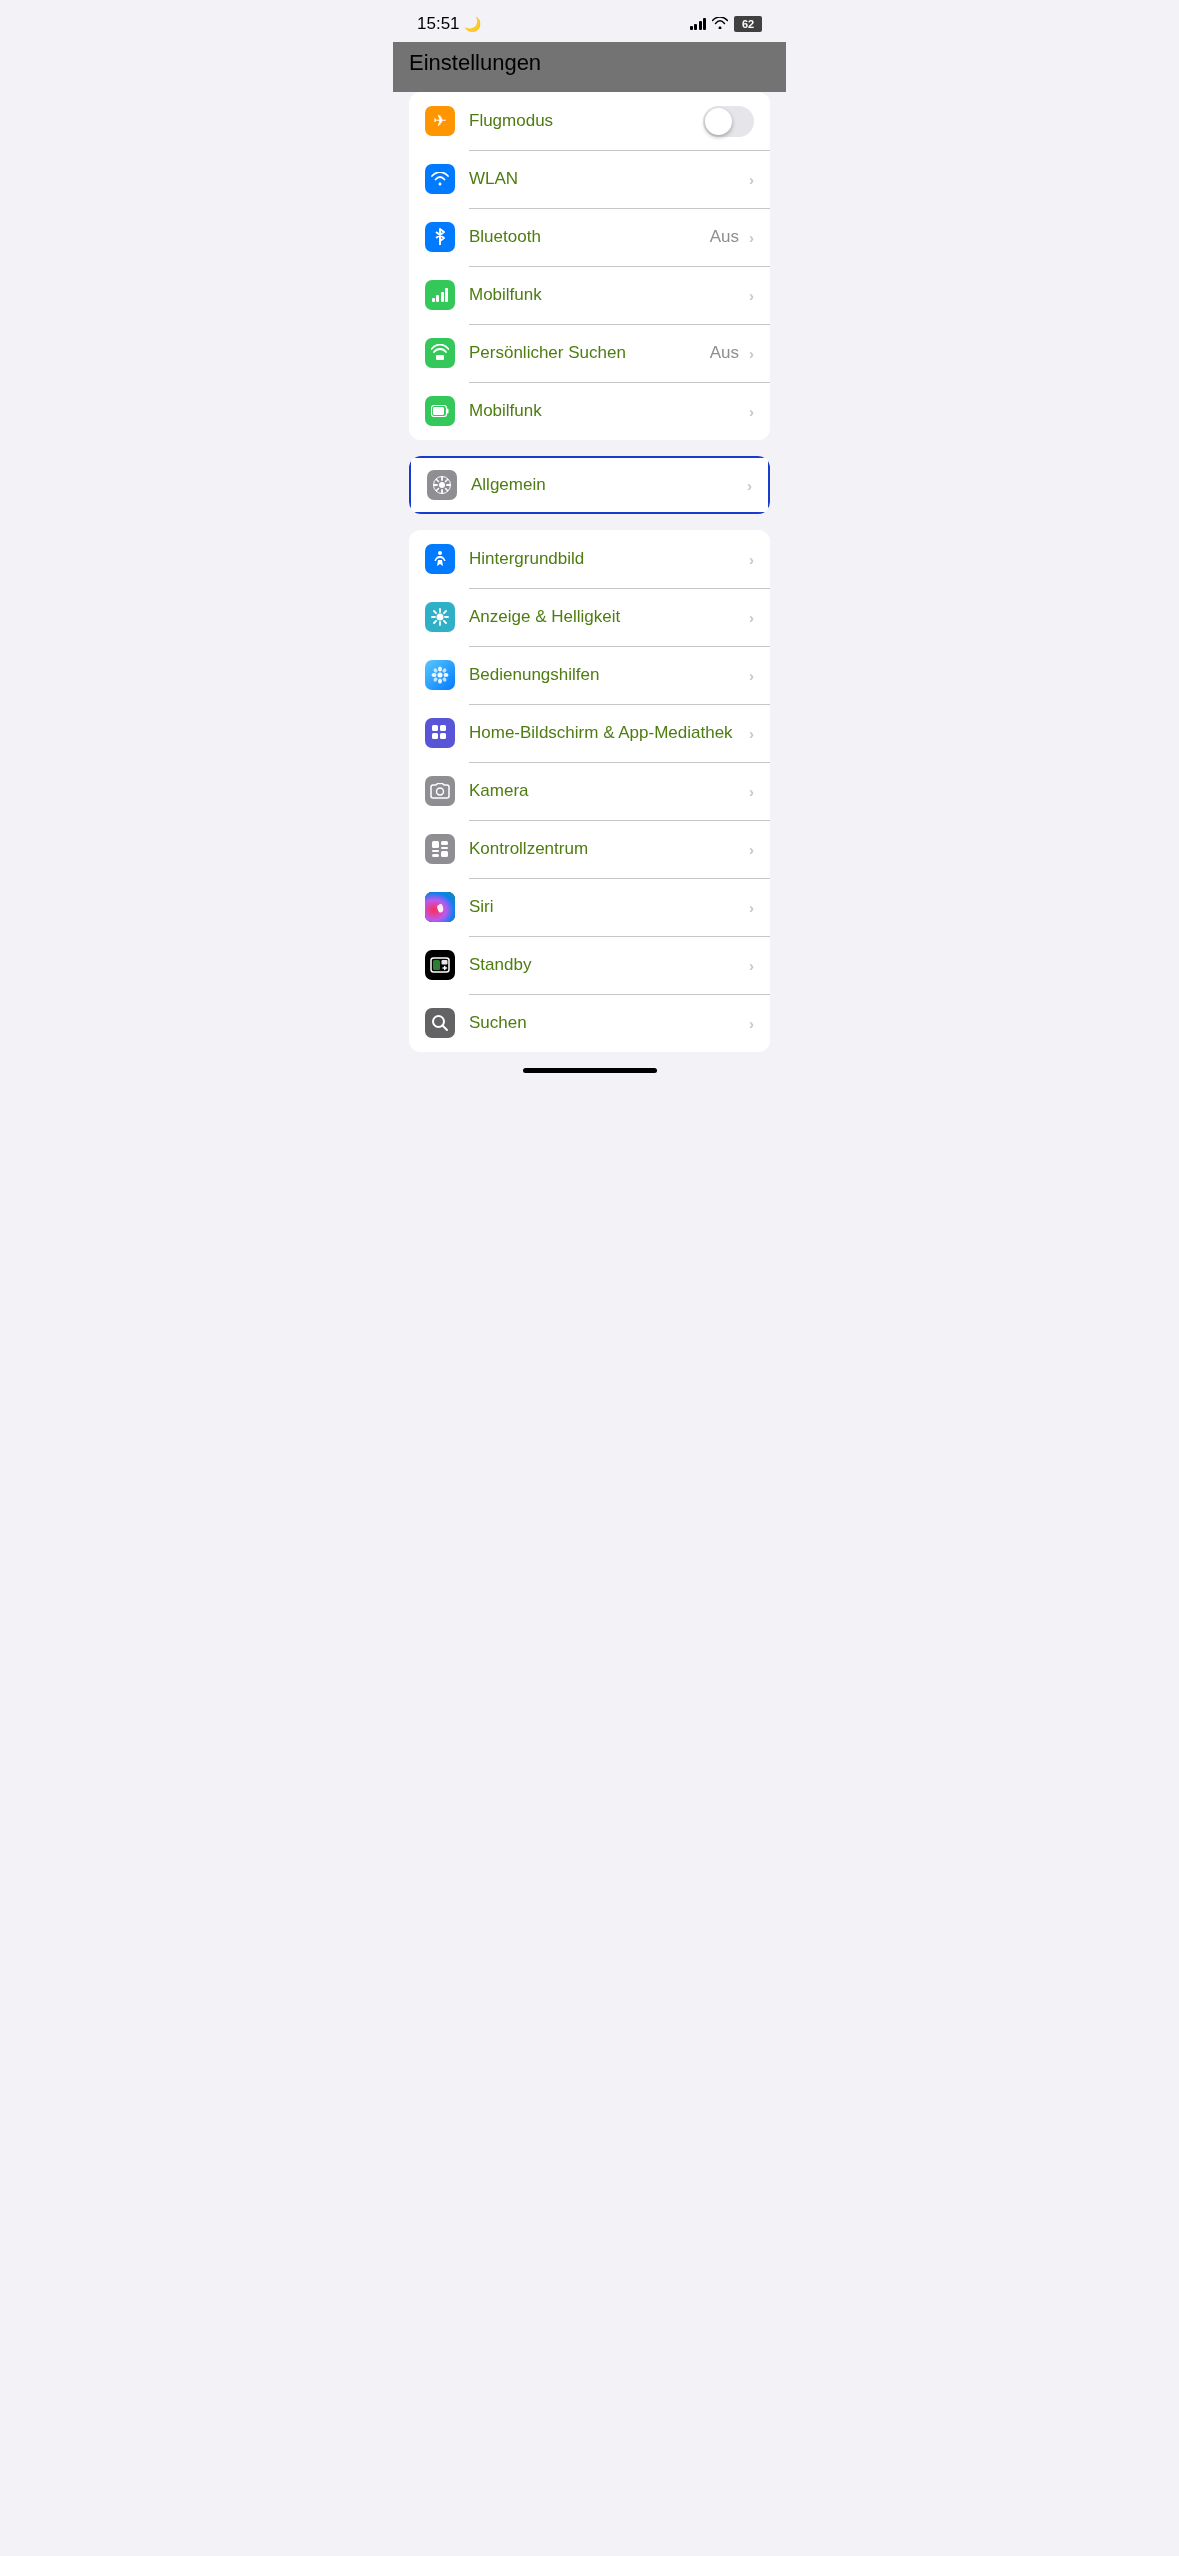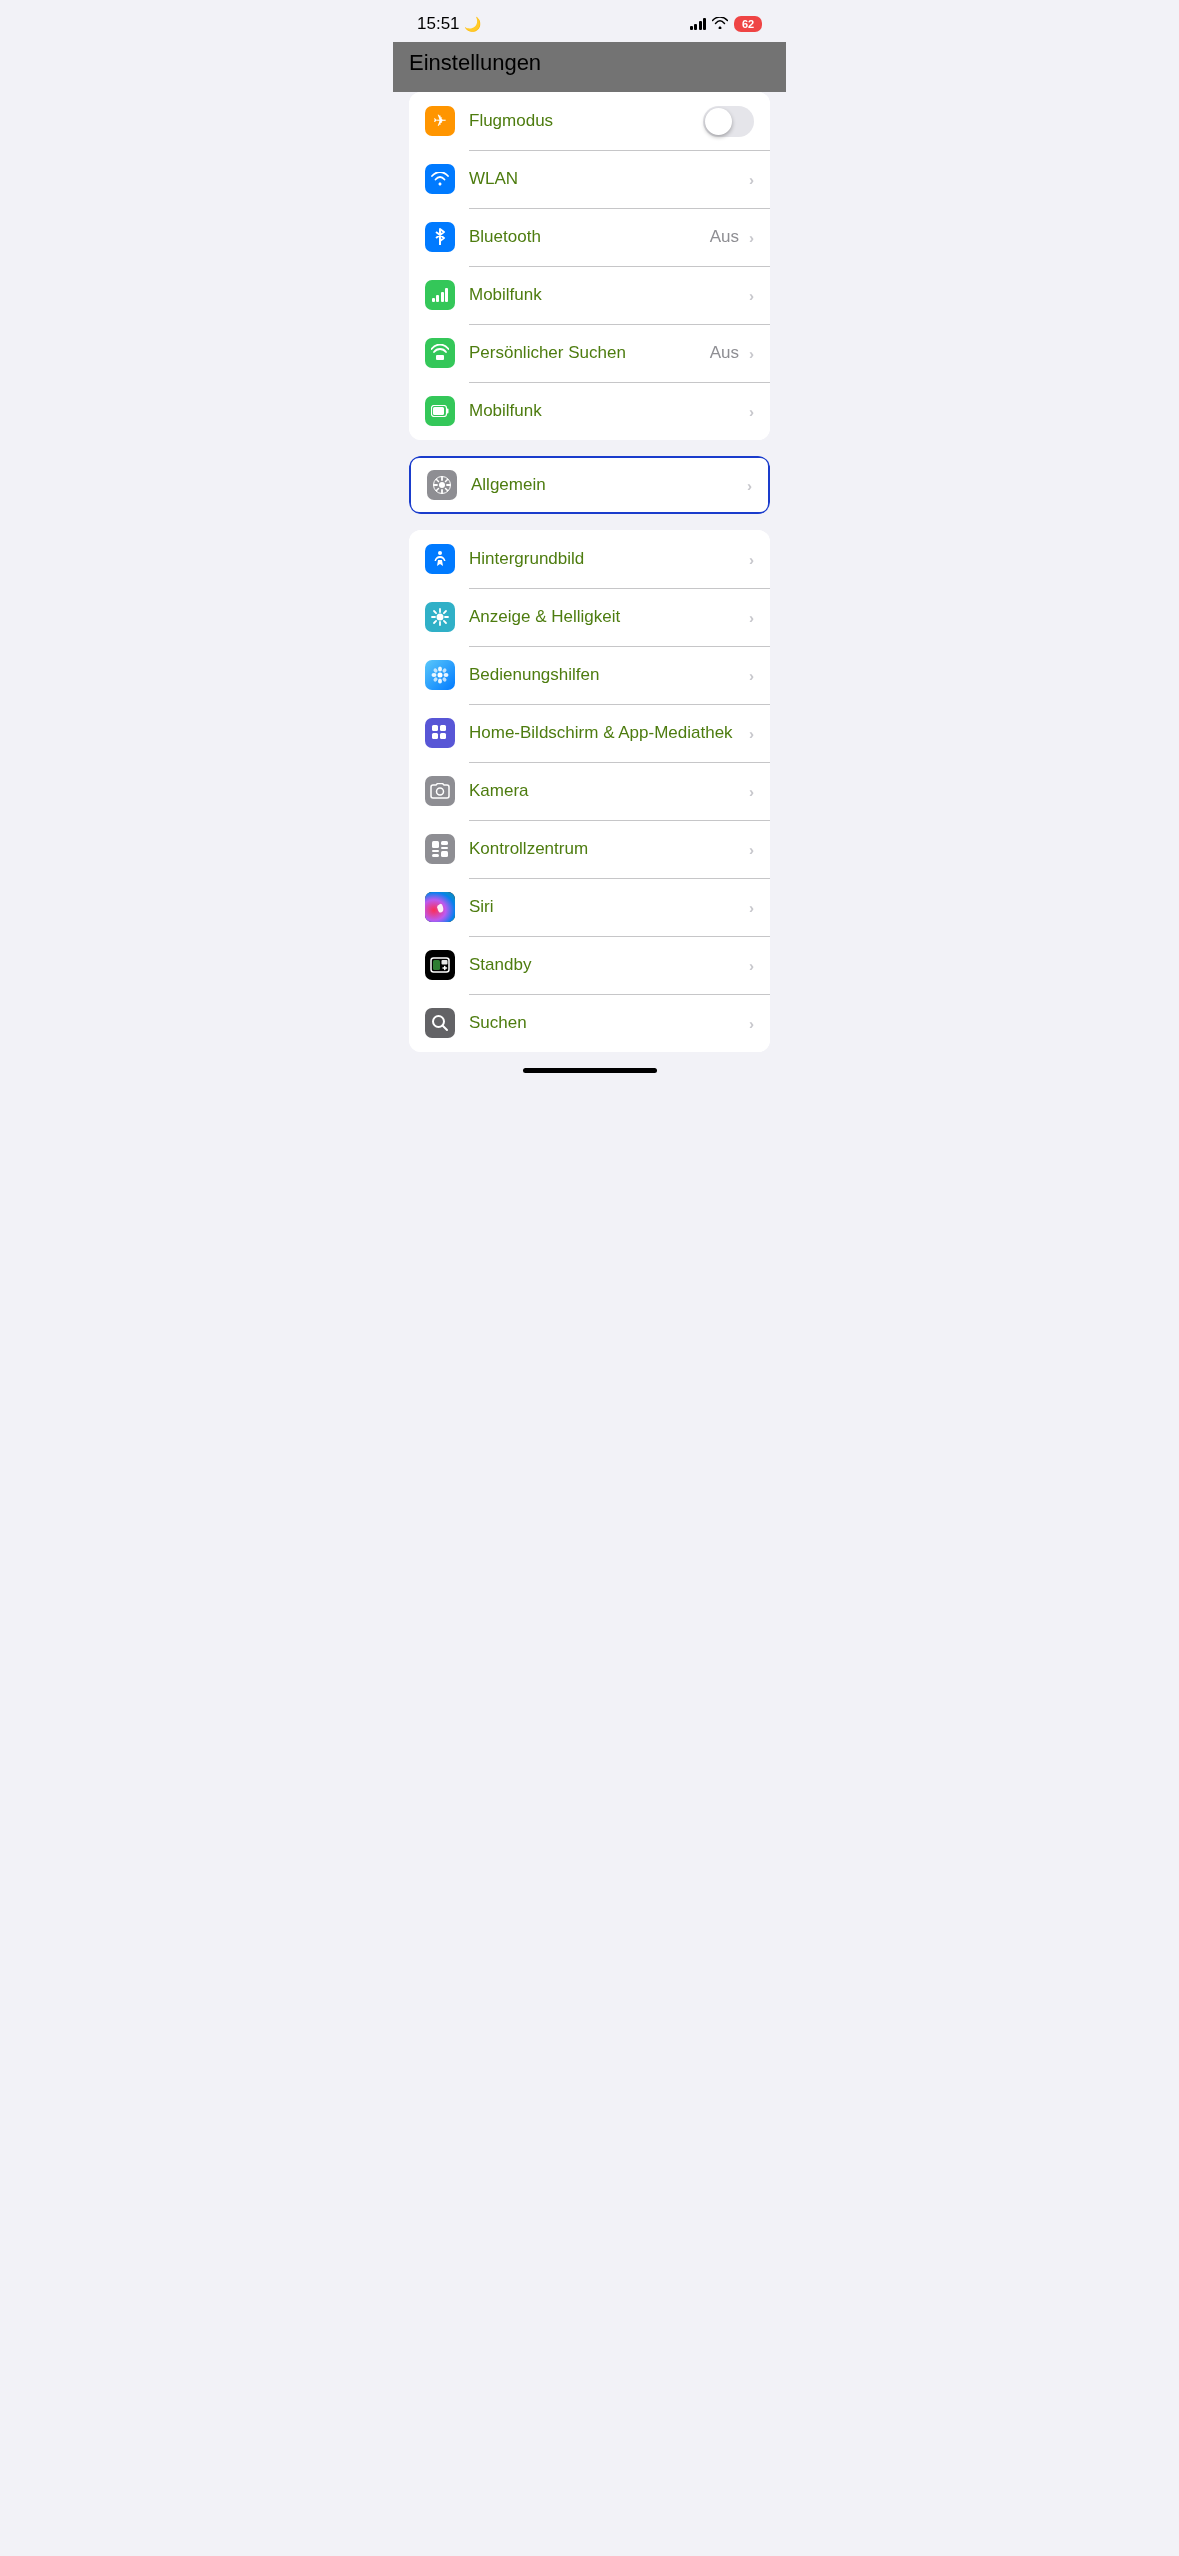--- a/index.html
+++ b/index.html
@@ -66,22 +66,22 @@
       color: #000;
     }
 
     .battery {
       display: flex;
       align-items: center;
       gap: 2px;
     }
 
     .battery-body {
-      background: #ef4444;
-      border-radius: 7px;
+      background: #404040;
+      border-radius: 2px;
       padding: 2px 5px;
       font-size: 11px;
       font-weight: 700;
       color: #fff;
       min-width: 28px;
       text-align: center;
       position: relative;
     }
 
     
@@ -356,21 +356,21 @@
       </svg>
     </div>
     <span class="row-label">Mobilfunk</span>
     <span class="chevron">›</span>
   </div>
 
 </div>
 
 <div class="settings-group">
 
-  <div class="settings-row" style="border: 2.5px solid #1a3ccc; border-radius: 10px; align-items: center;">
+  <div class="settings-row" style="border: 2.5px solid #1a3ccc; border-radius: 2px; align-items: center;">
     <div class="settings-row-icon icon-gray">
       <svg width="18" height="18" viewBox="0 0 18 18" fill="none">
         <circle cx="9" cy="9" r="8.5" stroke="white" stroke-width="1" fill="none"></circle>
         <circle cx="9" cy="9" r="3" fill="white"></circle>
         <path d="M9 1 L9 4M9 14 L9 17M1 9 L4 9M14 9 L17 9" stroke="white" stroke-width="1.8" stroke-linecap="round"></path>
         <path d="M3.5 3.5 L5.5 5.5M12.5 12.5 L14.5 14.5M14.5 3.5 L12.5 5.5M5.5 12.5 L3.5 14.5" stroke="white" stroke-width="1.5" stroke-linecap="round"></path>
       </svg>
     </div>
     <span class="row-label">Allgemein</span>
     <span class="chevron">›</span>

